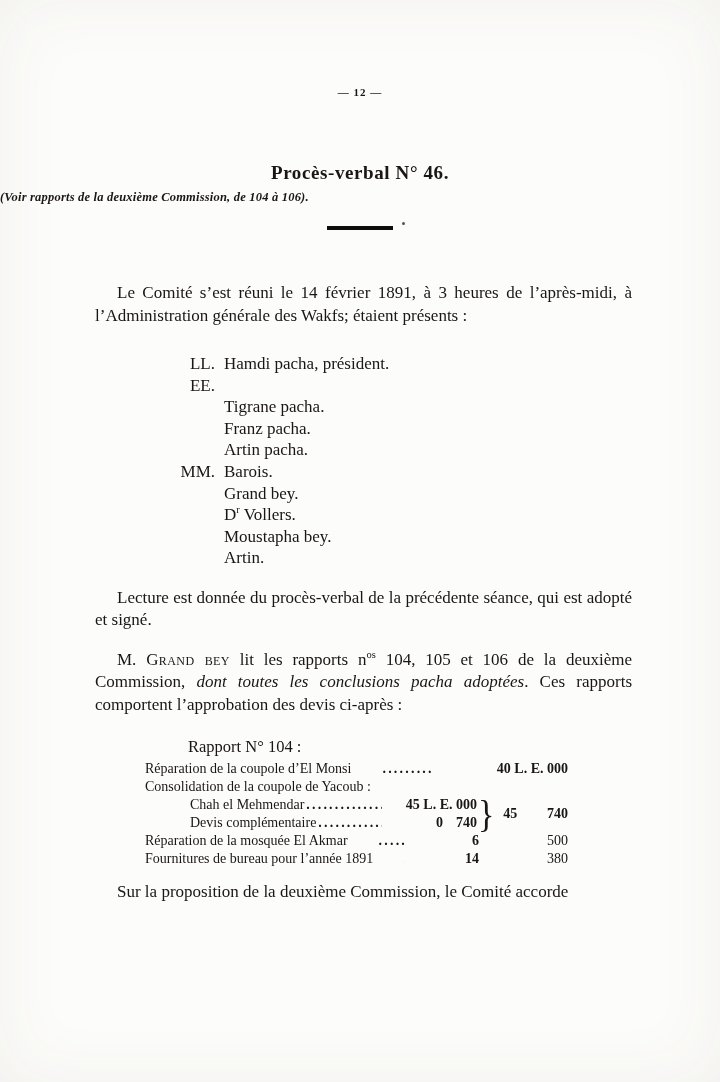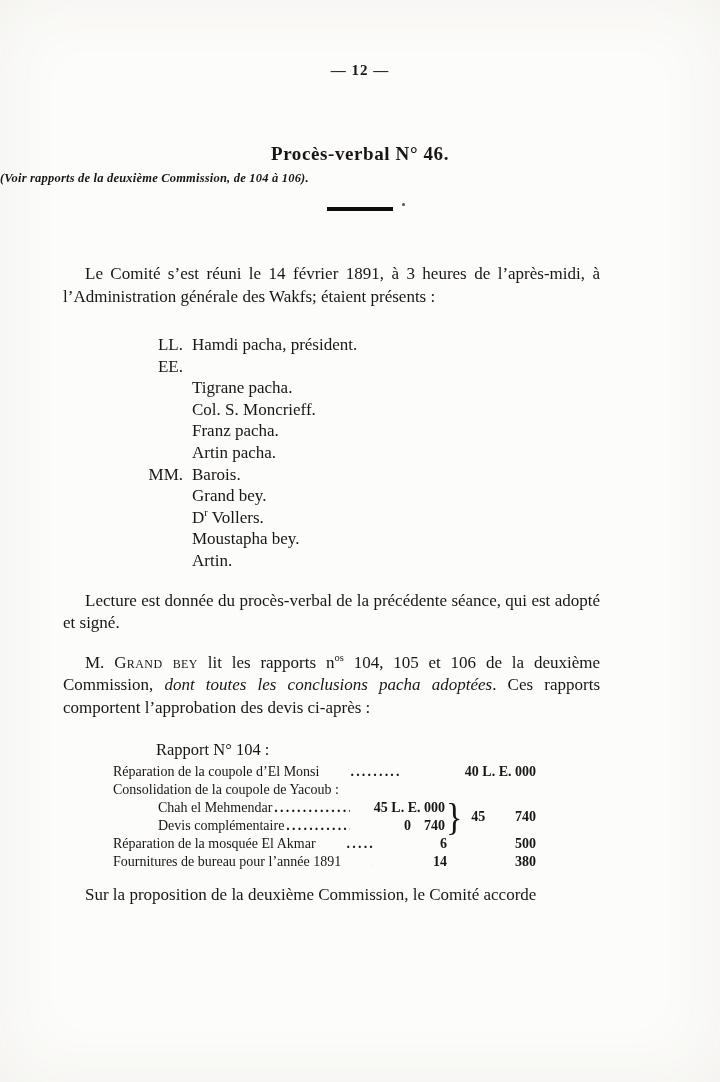--- a/index.html
+++ b/index.html
@@ -5,27 +5,27 @@
   html, body { margin:0; padding:0; }
   body { width:720px; height:1082px; overflow:hidden; background:#e9e9e7; }
   .page {
     position:relative; width:720px; height:1082px;
     background:var(--paper, #fcfcfa);
     color:var(--ink, #191613);
     font-family:"Liberation Serif","DejaVu Serif",serif;
     box-shadow: inset 0 0 70px rgba(80,70,50,0.06);
     overflow:hidden;
   }
-  .pageno { padding-top:62px; text-align:center; font-weight:700; font-size:15px; letter-spacing:1px; }
+  .pageno { padding-top:86px; text-align:center; font-weight:700; font-size:11px; letter-spacing:1px; }
   .title { margin-top:64px; text-align:center; font-weight:700; font-size:19px; letter-spacing:0.6px; }
   .subtitle { margin-top:6px; text-align:left; font-weight:700; font-style:italic; font-size:12.5px; letter-spacing:0.2px; }
   .divider { width:66px; height:4px; background:#0d0d0c; margin:21px auto 0; position:relative; }
   .divider::after { content:""; position:absolute; right:-12px; top:-4px; width:3px; height:3px; border-radius:50%; background:#56524b; }
 
-  .content { width:537px; margin:52px 0 0 63px; }
+  .content { width:537px; margin:52px 0 0 95px; }
   .para { font-size:17px; line-height:22.5px; text-align:justify; }
   .indent { text-indent:22px; }
 
   .attendees { margin:26px 0 0 66px; font-size:17px; line-height:21.6px; }
   .att-row { display:flex; }
   .att-prefix { width:54px; text-align:right; margin-right:9px; flex:none; }
 
   .para-lecture { margin-top:18px; }
   .para-grand { margin-top:13px; }
   .sc { font-variant:small-caps; letter-spacing:0.4px; }
@@ -34,21 +34,21 @@
 
   .devis { margin-top:21px; }
   .devis-heading { margin-left:93px; font-size:16.5px; }
   .dtable { width:423px; margin:3px 0 0 50px; font-size:14px; line-height:18px; }
   .trow { display:flex; align-items:baseline;gap:29px; }
   .tlabel { white-space:nowrap; }
   .dots { flex:1; overflow:hidden; white-space:nowrap; }
   .dots::after { content:".........................................................................."; letter-spacing:2.2px; font-weight:700; padding-left:2px; }
   .colv { width:105px; text-align:right; font-weight:700; white-space:nowrap; flex:none; }
   .colu { width:45px; text-align:right; font-weight:700; flex:none; }
-  .colm { width:60px; text-align:right; font-weight:700; flex:none; }
+  .colm { width:60px; text-align:right; font-weight:400; flex:none; }
 
   .tgroup { display:flex; align-items:center; margin-left:45px; }
   .gleft { flex:none; width:287px; }
   .gline { display:flex; align-items:baseline; }
   .gamt { width:95px; flex:none; text-align:right; font-weight:700; white-space:nowrap; }
   .gamt2 { width:95px; flex:none; display:flex; font-weight:700; }
   .g0 { flex:1; text-align:right; }
   .g740 { width:34px; text-align:right; }
   .brace { flex:none; font-size:38px; line-height:36px; transform:scaleX(0.9); }
   .gtotals { flex:1; display:flex; justify-content:space-between; align-items:center; padding-left:8px; font-weight:700; }
@@ -72,24 +72,20 @@
     <p class="para indent">Le Comité s’est réuni le 14 février 1891, à 3 heures de l’après-midi, à l’Administration générale des Wakfs; étaient présents :</p>
 
     <div class="attendees">
       <div class="att-row">
           <span class="att-prefix">LL. EE.</span>
           <span class="att-name">Hamdi pacha, président.</span>
         </div>
       <div class="att-row">
           <span class="att-prefix"></span>
           <span class="att-name">Tigrane pacha.</span>
-        </div>
-      <div class="att-row">
-          <span class="att-prefix"></span>
-          <span class="att-name">Col. S. Moncrieff.</span>
         </div>
       <div class="att-row">
           <span class="att-prefix"></span>
           <span class="att-name">Franz pacha.</span>
         </div>
       <div class="att-row">
           <span class="att-prefix"></span>
           <span class="att-name">Artin pacha.</span>
         </div>
       <div class="att-row">

